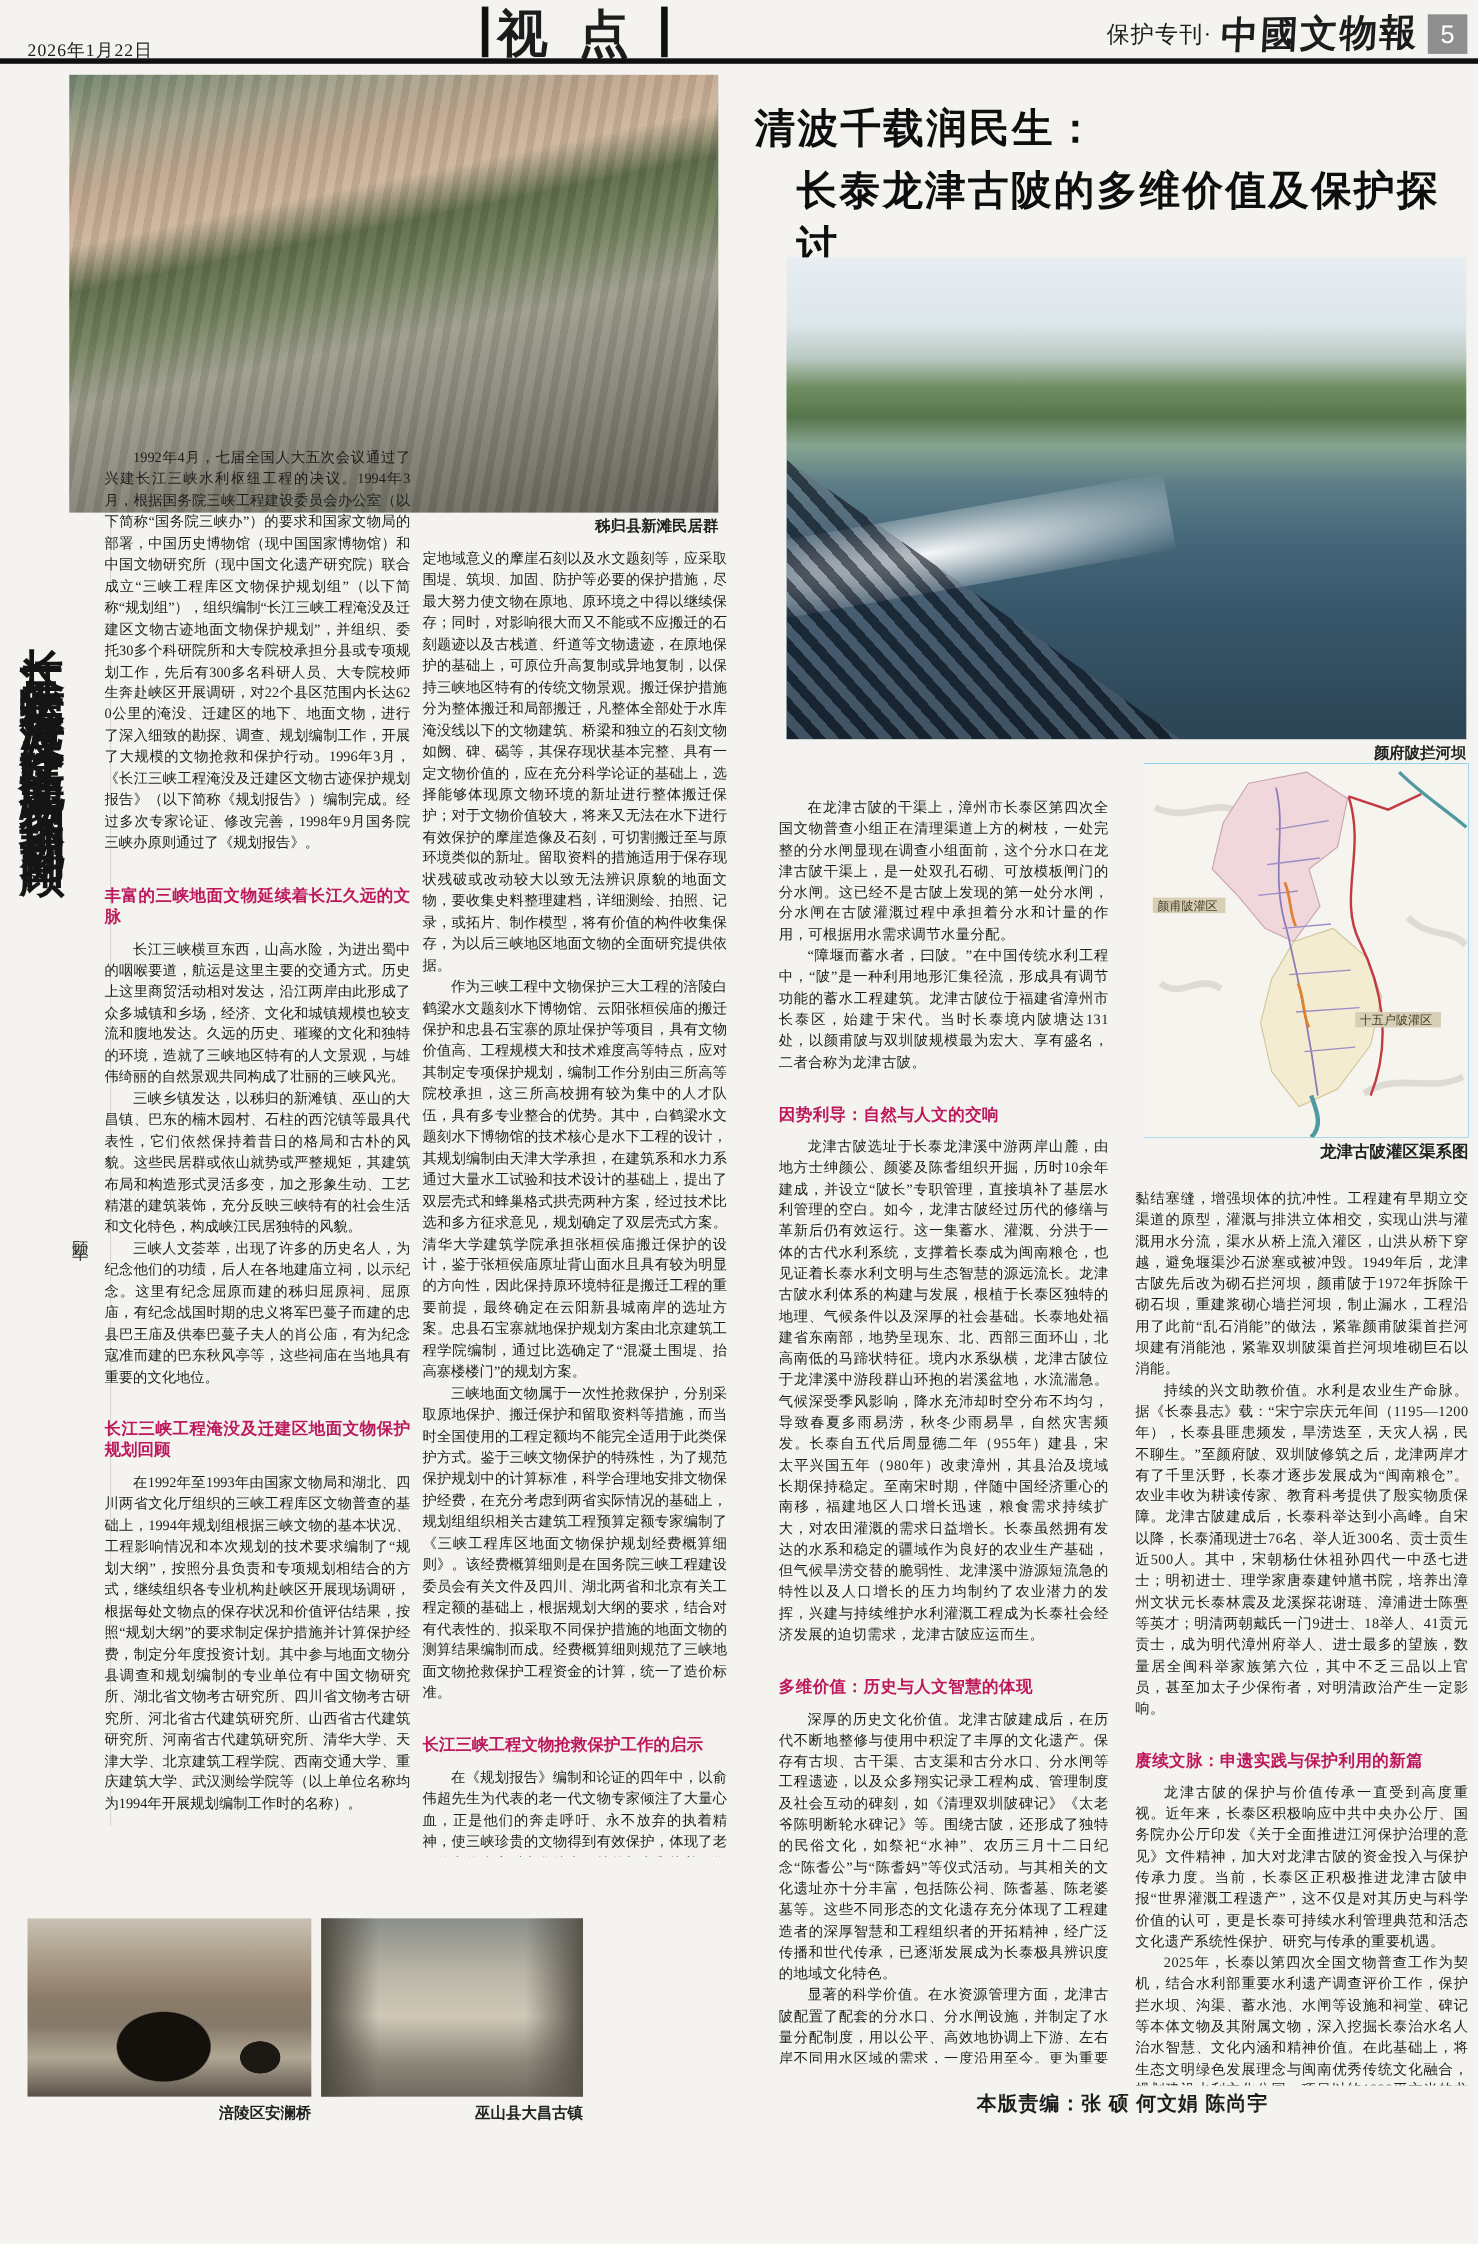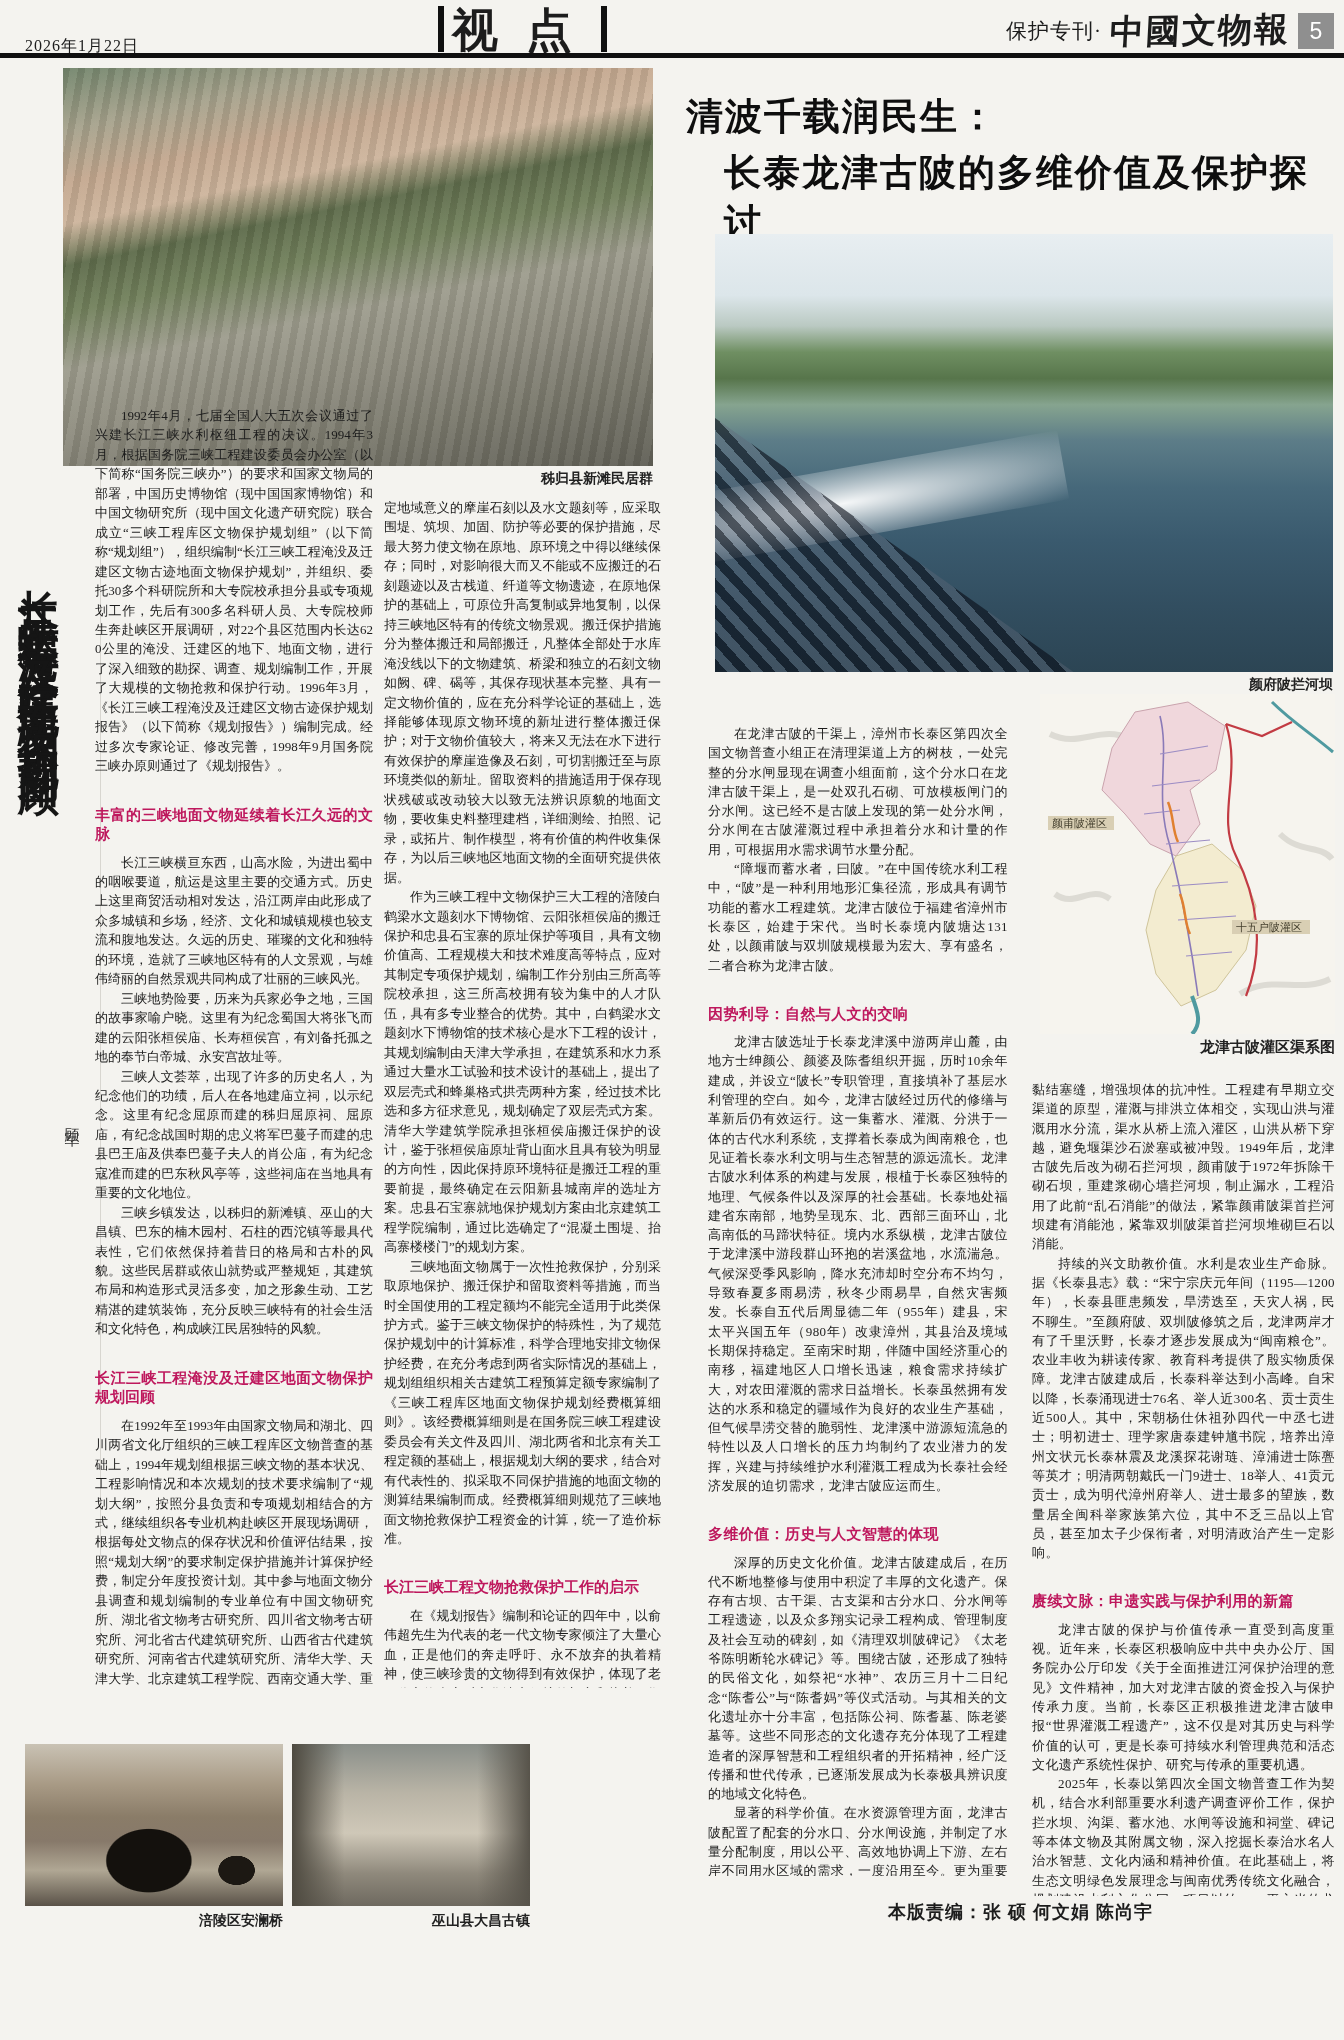--- a/index.html
+++ b/index.html
@@ -92,23 +92,22 @@
 <div class="abs caption cap-village">秭归县新滩民居群</div>
 
 <div class="abs vtitle">长江三峡工程淹没及迁建区地面文物保护规划回顾</div>
 <div class="abs vauthor">顾军</div>
 <div class="abs colrule"></div>
 
 <div class="abs col lcol col1L">
     <p>1992年4月，七届全国人大五次会议通过了兴建长江三峡水利枢纽工程的决议。1994年3月，根据国务院三峡工程建设委员会办公室（以下简称“国务院三峡办”）的要求和国家文物局的部署，中国历史博物馆（现中国国家博物馆）和中国文物研究所（现中国文化遗产研究院）联合成立“三峡工程库区文物保护规划组”（以下简称“规划组”），组织编制“长江三峡工程淹没及迁建区文物古迹地面文物保护规划”，并组织、委托30多个科研院所和大专院校承担分县或专项规划工作，先后有300多名科研人员、大专院校师生奔赴峡区开展调研，对22个县区范围内长达620公里的淹没、迁建区的地下、地面文物，进行了深入细致的勘探、调查、规划编制工作，开展了大规模的文物抢救和保护行动。1996年3月，《长江三峡工程淹没及迁建区文物古迹保护规划报告》（以下简称《规划报告》）编制完成。经过多次专家论证、修改完善，1998年9月国务院三峡办原则通过了《规划报告》。</p>
     <h4>丰富的三峡地面文物延续着长江久远的文脉</h4>
     <p>长江三峡横亘东西，山高水险，为进出蜀中的咽喉要道，航运是这里主要的交通方式。历史上这里商贸活动相对发达，沿江两岸由此形成了众多城镇和乡场，经济、文化和城镇规模也较支流和腹地发达。久远的历史、璀璨的文化和独特的环境，造就了三峡地区特有的人文景观，与雄伟绮丽的自然景观共同构成了壮丽的三峡风光。</p>
-    <p>三峡地势险要，历来为兵家必争之地，三国的故事家喻户晓。这里有为纪念蜀国大将张飞而建的云阳张桓侯庙、长寿桓侯宫，有刘备托孤之地的奉节白帝城、永安宫故址等。</p>
+    <p>三峡乡镇发达，以秭归的新滩镇、巫山的大昌镇、巴东的楠木园村、石柱的西沱镇等最具代表性，它们依然保持着昔日的格局和古朴的风貌。这些民居群或依山就势或严整规矩，其建筑布局和构造形式灵活多变，加之形象生动、工艺精湛的建筑装饰，充分反映三峡特有的社会生活和文化特色，构成峡江民居独特的风貌。</p>
     <p>三峡人文荟萃，出现了许多的历史名人，为纪念他们的功绩，后人在各地建庙立祠，以示纪念。这里有纪念屈原而建的秭归屈原祠、屈原庙，有纪念战国时期的忠义将军巴蔓子而建的忠县巴王庙及供奉巴蔓子夫人的肖公庙，有为纪念寇准而建的巴东秋风亭等，这些祠庙在当地具有重要的文化地位。</p>
-    <p>三峡乡镇发达，以秭归的新滩镇、巫山的大昌镇、巴东的楠木园村、石柱的西沱镇等最具代表性，它们依然保持着昔日的格局和古朴的风貌。这些民居群或依山就势或严整规矩，其建筑布局和构造形式灵活多变，加之形象生动、工艺精湛的建筑装饰，充分反映三峡特有的社会生活和文化特色，构成峡江民居独特的风貌。</p>
     <h4>长江三峡工程淹没及迁建区地面文物保护规划回顾</h4>
     <p>在1992年至1993年由国家文物局和湖北、四川两省文化厅组织的三峡工程库区文物普查的基础上，1994年规划组根据三峡文物的基本状况、工程影响情况和本次规划的技术要求编制了“规划大纲”，按照分县负责和专项规划相结合的方式，继续组织各专业机构赴峡区开展现场调研，根据每处文物点的保存状况和价值评估结果，按照“规划大纲”的要求制定保护措施并计算保护经费，制定分年度投资计划。其中参与地面文物分县调查和规划编制的专业单位有中国文物研究所、湖北省文物考古研究所、四川省文物考古研究所、河北省古代建筑研究所、山西省古代建筑研究所、河南省古代建筑研究所、清华大学、天津大学、北京建筑工程学院、西南交通大学、重庆建筑大学、武汉测绘学院等（以上单位名称均为1994年开展规划编制工作时的名称）。</p>
   </div>
 <div class="abs col lcol col2L">
     <p class="noindent">定地域意义的摩崖石刻以及水文题刻等，应采取围堤、筑坝、加固、防护等必要的保护措施，尽最大努力使文物在原地、原环境之中得以继续保存；同时，对影响很大而又不能或不应搬迁的石刻题迹以及古栈道、纤道等文物遗迹，在原地保护的基础上，可原位升高复制或异地复制，以保持三峡地区特有的传统文物景观。搬迁保护措施分为整体搬迁和局部搬迁，凡整体全部处于水库淹没线以下的文物建筑、桥梁和独立的石刻文物如阙、碑、碣等，其保存现状基本完整、具有一定文物价值的，应在充分科学论证的基础上，选择能够体现原文物环境的新址进行整体搬迁保护；对于文物价值较大，将来又无法在水下进行有效保护的摩崖造像及石刻，可切割搬迁至与原环境类似的新址。留取资料的措施适用于保存现状残破或改动较大以致无法辨识原貌的地面文物，要收集史料整理建档，详细测绘、拍照、记录，或拓片、制作模型，将有价值的构件收集保存，为以后三峡地区地面文物的全面研究提供依据。</p>
     <p>作为三峡工程中文物保护三大工程的涪陵白鹤梁水文题刻水下博物馆、云阳张桓侯庙的搬迁保护和忠县石宝寨的原址保护等项目，具有文物价值高、工程规模大和技术难度高等特点，应对其制定专项保护规划，编制工作分别由三所高等院校承担，这三所高校拥有较为集中的人才队伍，具有多专业整合的优势。其中，白鹤梁水文题刻水下博物馆的技术核心是水下工程的设计，其规划编制由天津大学承担，在建筑系和水力系通过大量水工试验和技术设计的基础上，提出了双层壳式和蜂巢格式拱壳两种方案，经过技术比选和多方征求意见，规划确定了双层壳式方案。清华大学建筑学院承担张桓侯庙搬迁保护的设计，鉴于张桓侯庙原址背山面水且具有较为明显的方向性，因此保持原环境特征是搬迁工程的重要前提，最终确定在云阳新县城南岸的选址方案。忠县石宝寨就地保护规划方案由北京建筑工程学院编制，通过比选确定了“混凝土围堤、抬高寨楼楼门”的规划方案。</p>
     <p>三峡地面文物属于一次性抢救保护，分别采取原地保护、搬迁保护和留取资料等措施，而当时全国使用的工程定额均不能完全适用于此类保护方式。鉴于三峡文物保护的特殊性，为了规范保护规划中的计算标准，科学合理地安排文物保护经费，在充分考虑到两省实际情况的基础上，规划组组织相关古建筑工程预算定额专家编制了《三峡工程库区地面文物保护规划经费概算细则》。该经费概算细则是在国务院三峡工程建设委员会有关文件及四川、湖北两省和北京有关工程定额的基础上，根据规划大纲的要求，结合对有代表性的、拟采取不同保护措施的地面文物的测算结果编制而成。经费概算细则规范了三峡地面文物抢救保护工程资金的计算，统一了造价标准。</p>
     <h4>长江三峡工程文物抢救保护工作的启示</h4>
     <p>在《规划报告》编制和论证的四年中，以俞伟超先生为代表的老一代文物专家倾注了大量心血，正是他们的奔走呼吁、永不放弃的执着精神，使三峡珍贵的文物得到有效保护，体现了老一代文物专家对文化遗产保护的初心和执着。经过多年的努力，三峡文物保护工作基本实现了规划确定的目标。</p>
   </div>

